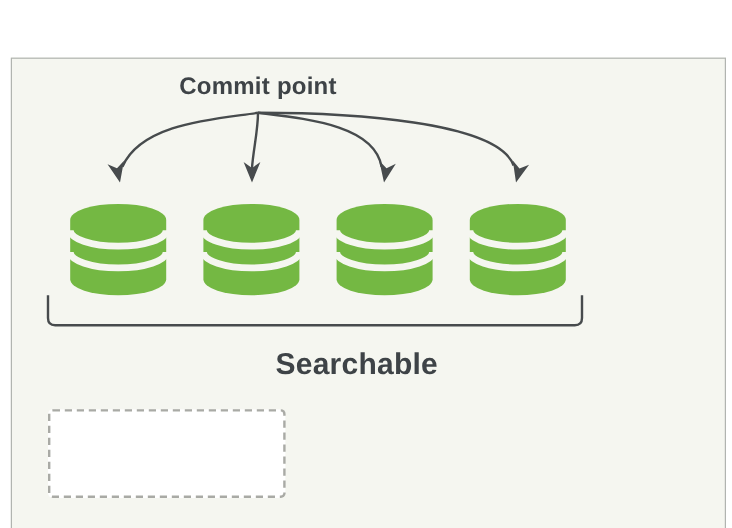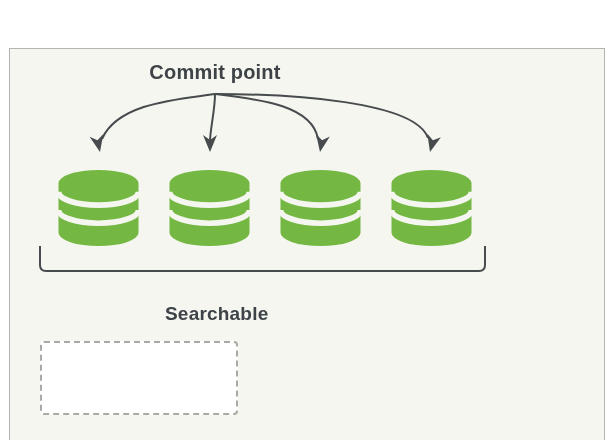--- a/index.html
+++ b/index.html
@@ -36,24 +36,24 @@
   }
   .commit-label {
     left: 100px;
     top: 12px;
     width: 210px;
     text-align: center;
     font-size: 20px;
   }
   .searchable-label {
     left: 155px;
-    top: 254px;
+    top: 241px;
     width: 200px;
-    text-align: left;
-    font-size: 19px;
+    text-align: right;
+    font-size: 25px;
   }
   .buffer-label {
     left: 46px;
     top: 376px;
     font-size: 20px;
   }
   .segments-row {
     position: absolute;
     left: 46px;
     top: 119px;

